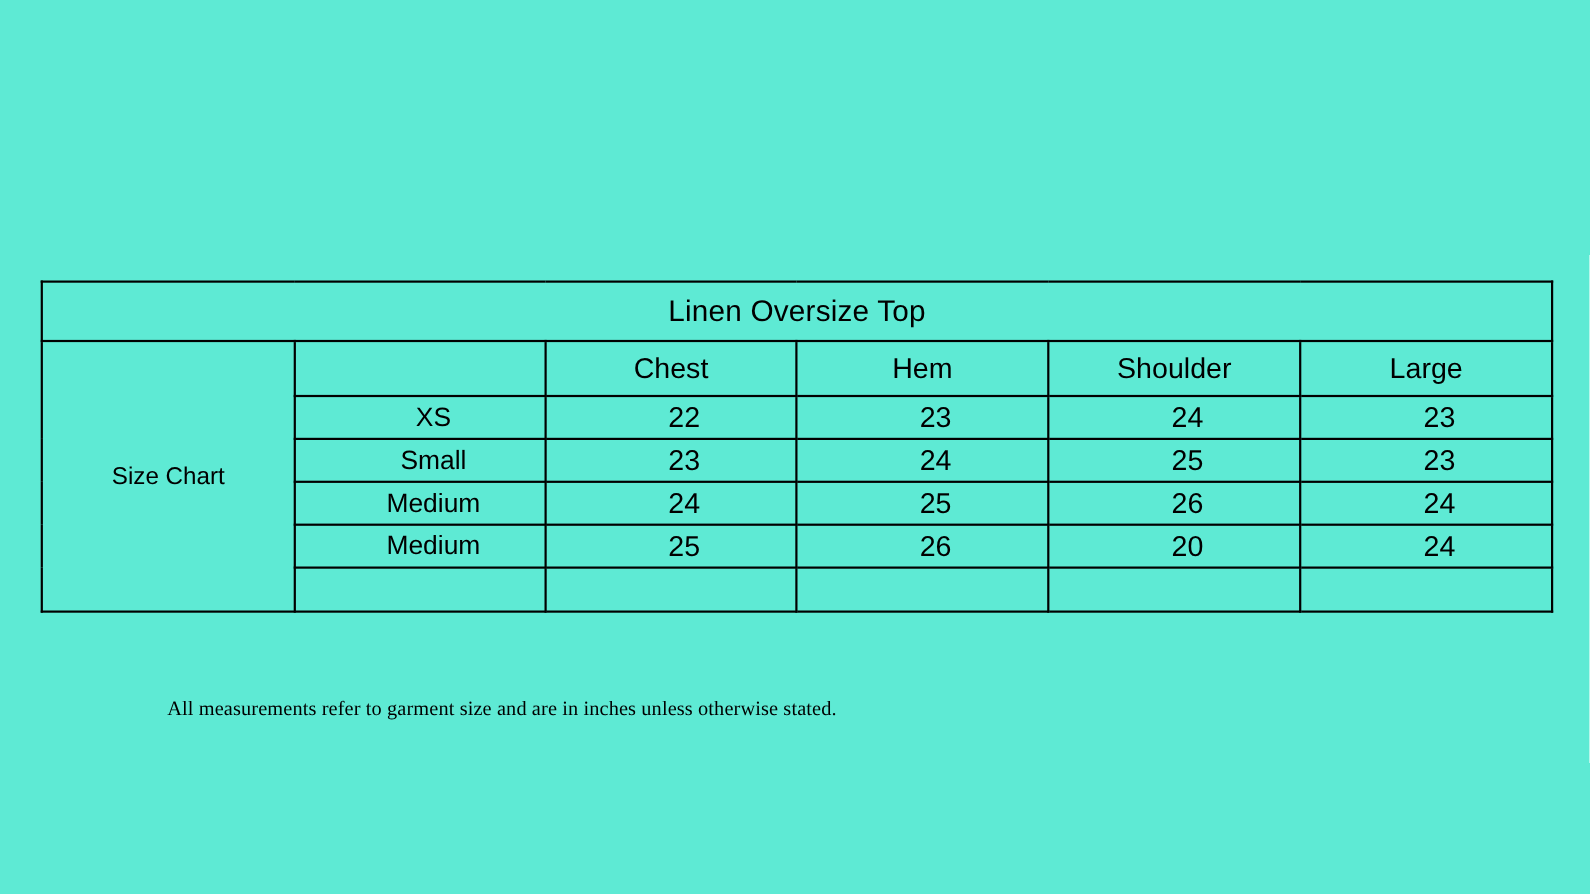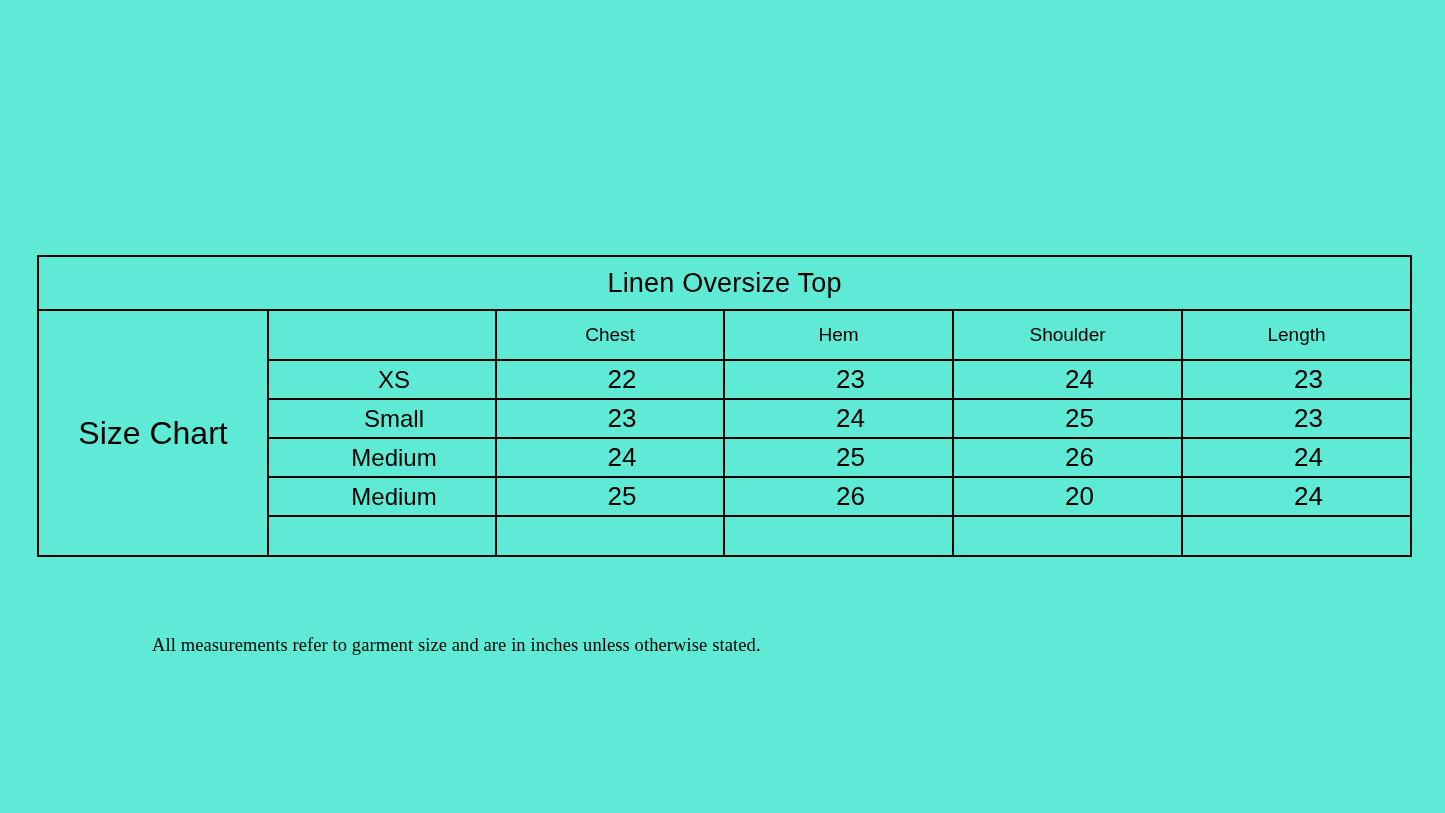--- a/index.html
+++ b/index.html
@@ -31,24 +31,24 @@
     padding: 0;
     overflow: hidden;
   }
   .title-row td.title-cell {
     height: 52px;
     font-size: 27px;
     letter-spacing: 0.2px;
   }
   .header-row td {
     height: 48px;
-    font-size: 19px;
+    font-size: 26px;
   }
   td.side-label {
-    font-size: 32px;
+    font-size: 22px;
   }
   tr.data-row td {
     height: 37px;
     padding-left: 24px;
   }
   td.size-name {
     font-size: 24px;
   }
   td.num {
     font-size: 26px;
@@ -86,21 +86,21 @@
       <tr class="title-row">
         <td colspan="6" class="title-cell">Linen Oversize Top</td>
       </tr>
 
       <tr class="header-row">
         <td rowspan="6" class="side-label">Size Chart</td>
         <td class="col-header"></td>
         <td class="col-header">Chest</td>
         <td class="col-header">Hem</td>
         <td class="col-header">Shoulder</td>
-        <td class="col-header">Length</td>
+        <td class="col-header">Large</td>
       </tr>
 
       <tr class="data-row">
         <td class="size-name">XS</td>
         <td class="num">22</td>
         <td class="num">23</td>
         <td class="num">24</td>
         <td class="num">23</td>
       </tr>
 

